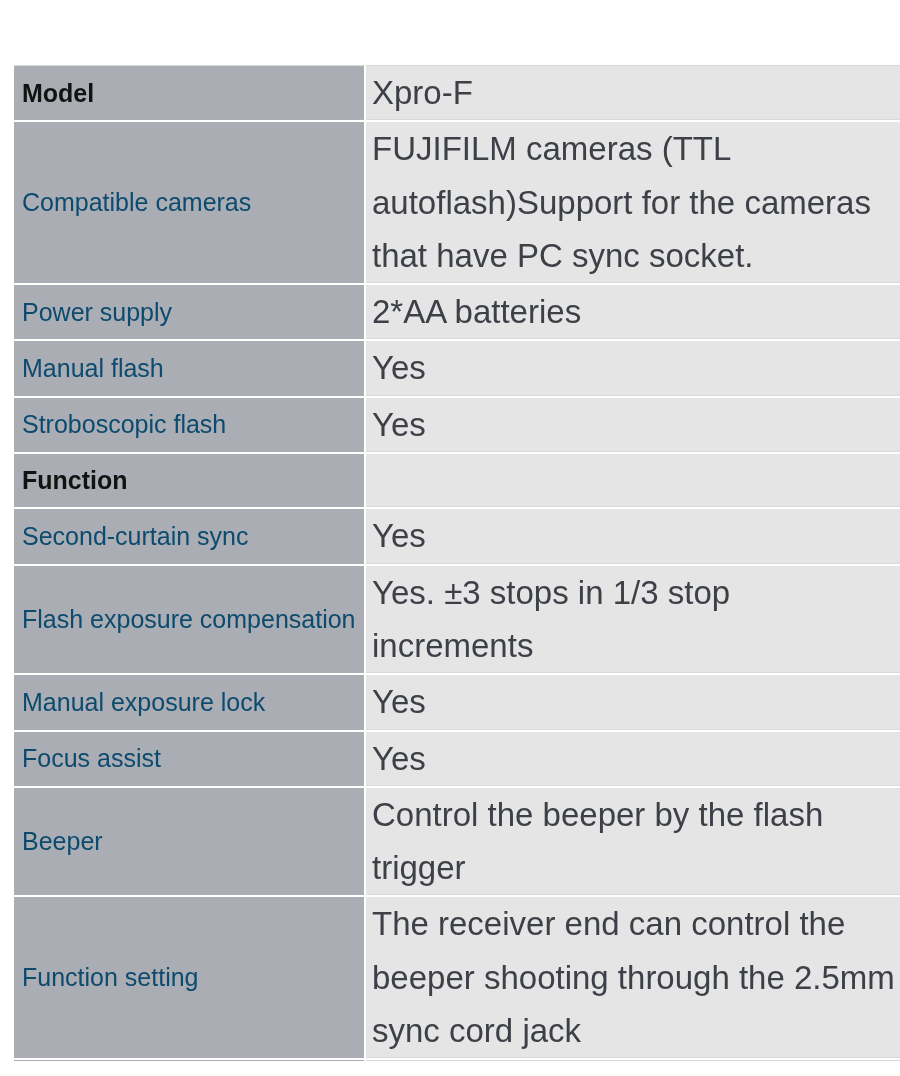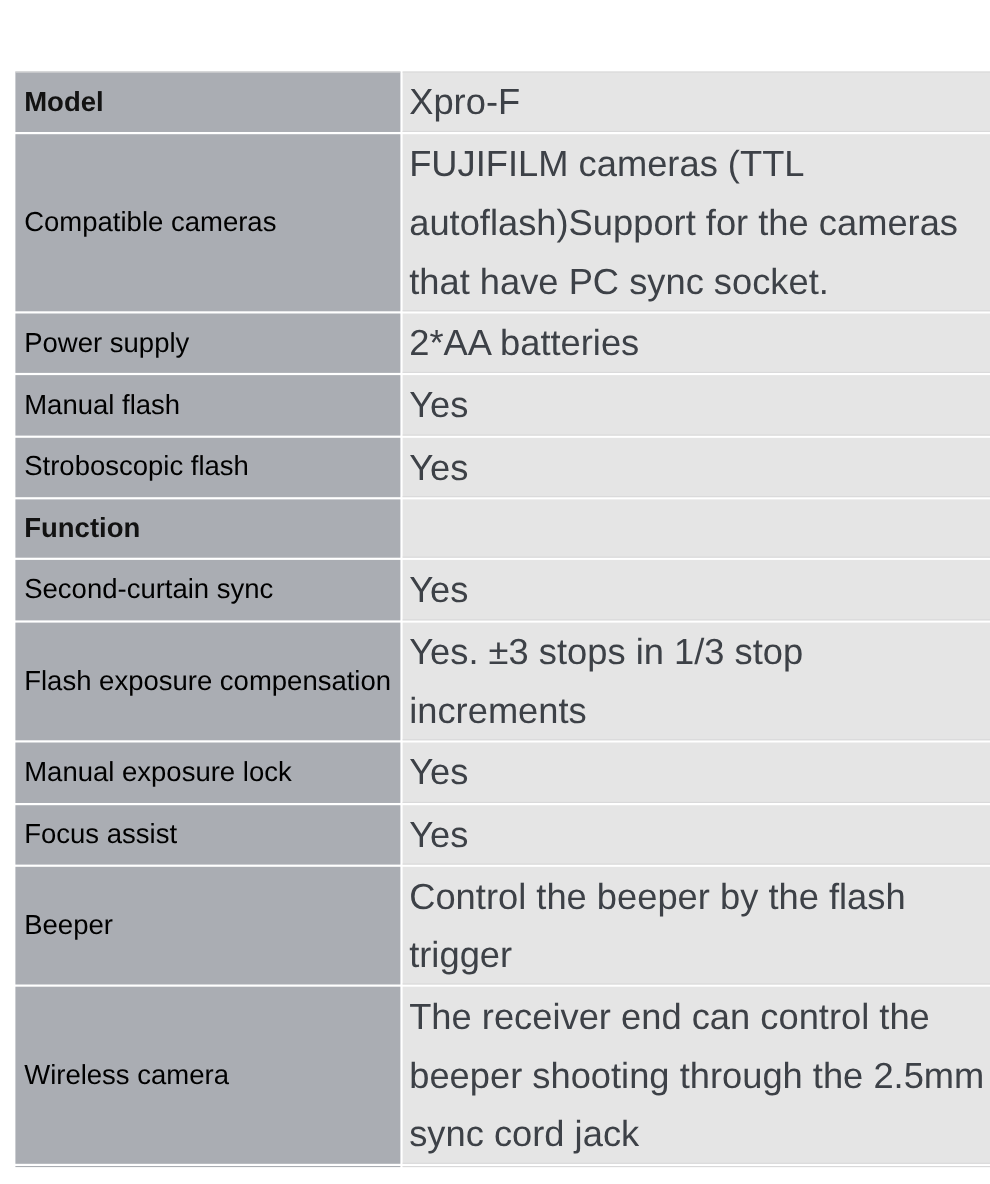--- a/index.html
+++ b/index.html
@@ -22,21 +22,21 @@
   }
   col.c-label { width: 350px; }
   col.c-value { width: auto; }
   td {
     vertical-align: middle;
     line-height: 53.3px;
     overflow: hidden;
   }
   td.label {
     background: #aaadb3;
-    color: #000000;
+    color: #0c4a6e;
     font-size: 25px;
     padding: 0 2px 0 8px;
     white-space: nowrap;
     font-weight: 400;
   }
   tr.emphasis td.label {
     color: #121212;
     font-weight: 700;
   }
   td.value {
@@ -98,21 +98,21 @@
     </tr>
     <tr>
       <td class="label">Focus assist</td>
       <td class="value">Yes</td>
     </tr>
     <tr>
       <td class="label">Beeper</td>
       <td class="value">Control the beeper by the flash trigger</td>
     </tr>
     <tr>
-      <td class="label">Wireless camera</td>
+      <td class="label">Function setting</td>
       <td class="value">The receiver end can control the beeper shooting through the 2.5mm sync cord jack</td>
     </tr>
     <tr>
       <td class="label"></td>
       <td class="value"></td>
     </tr>
   </tbody>
 </table>
 
 </body></html>

